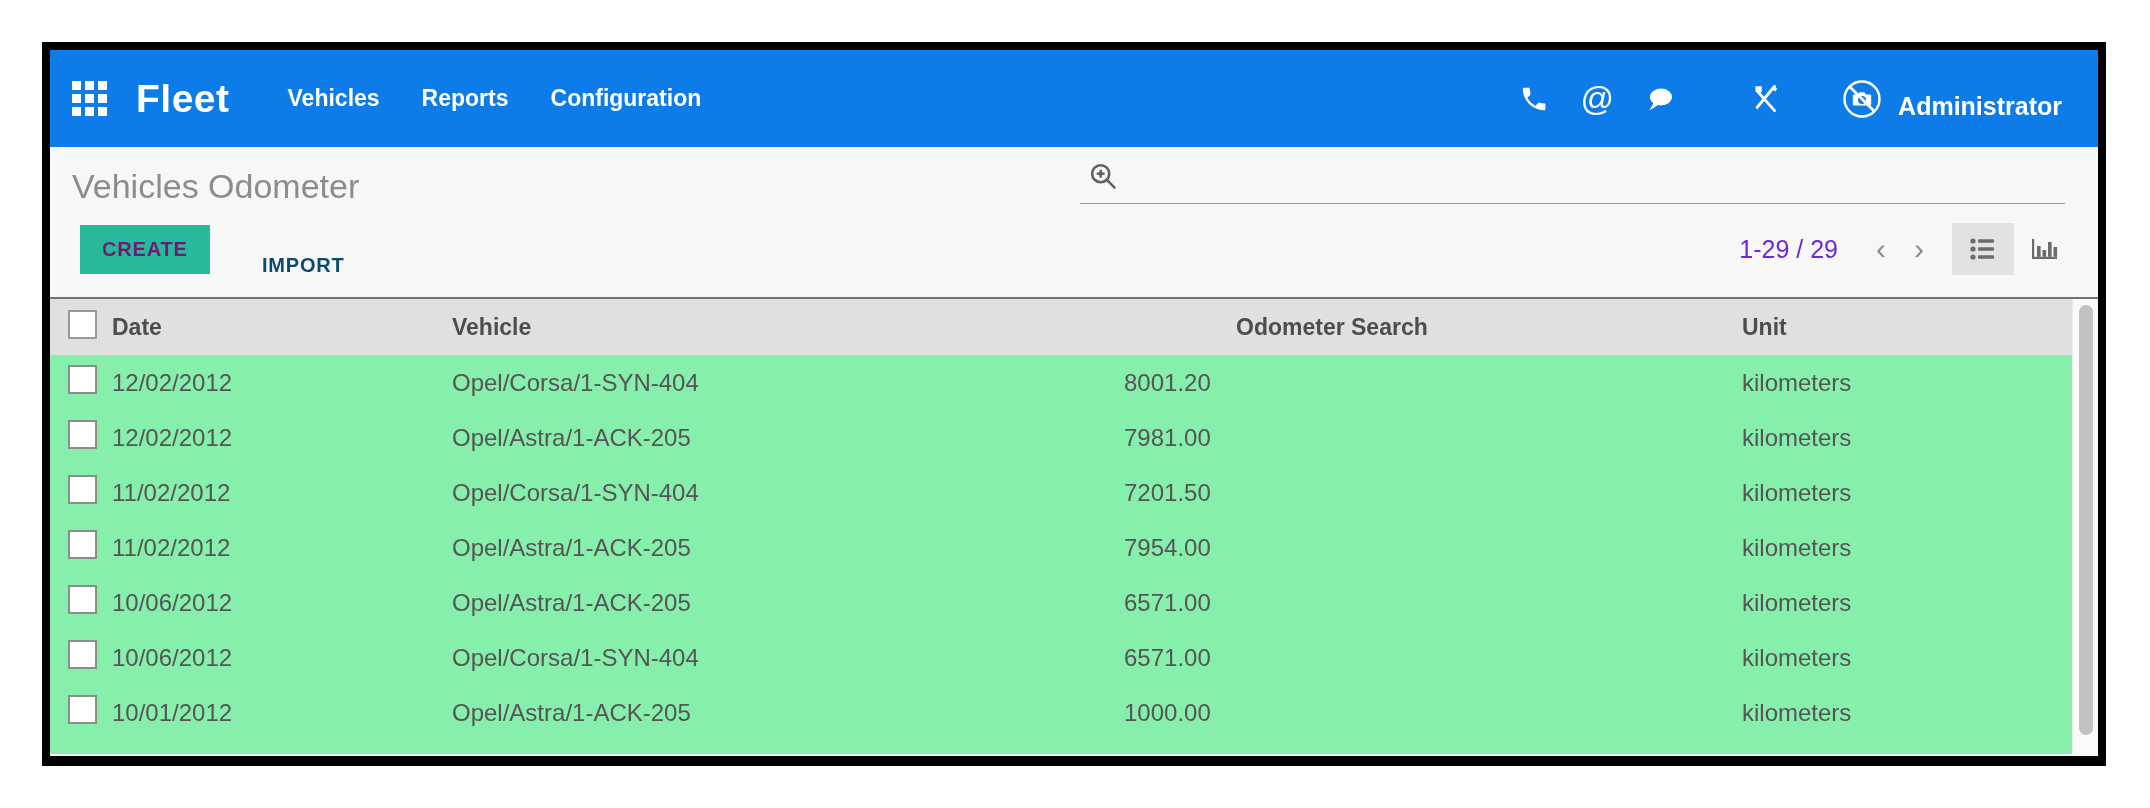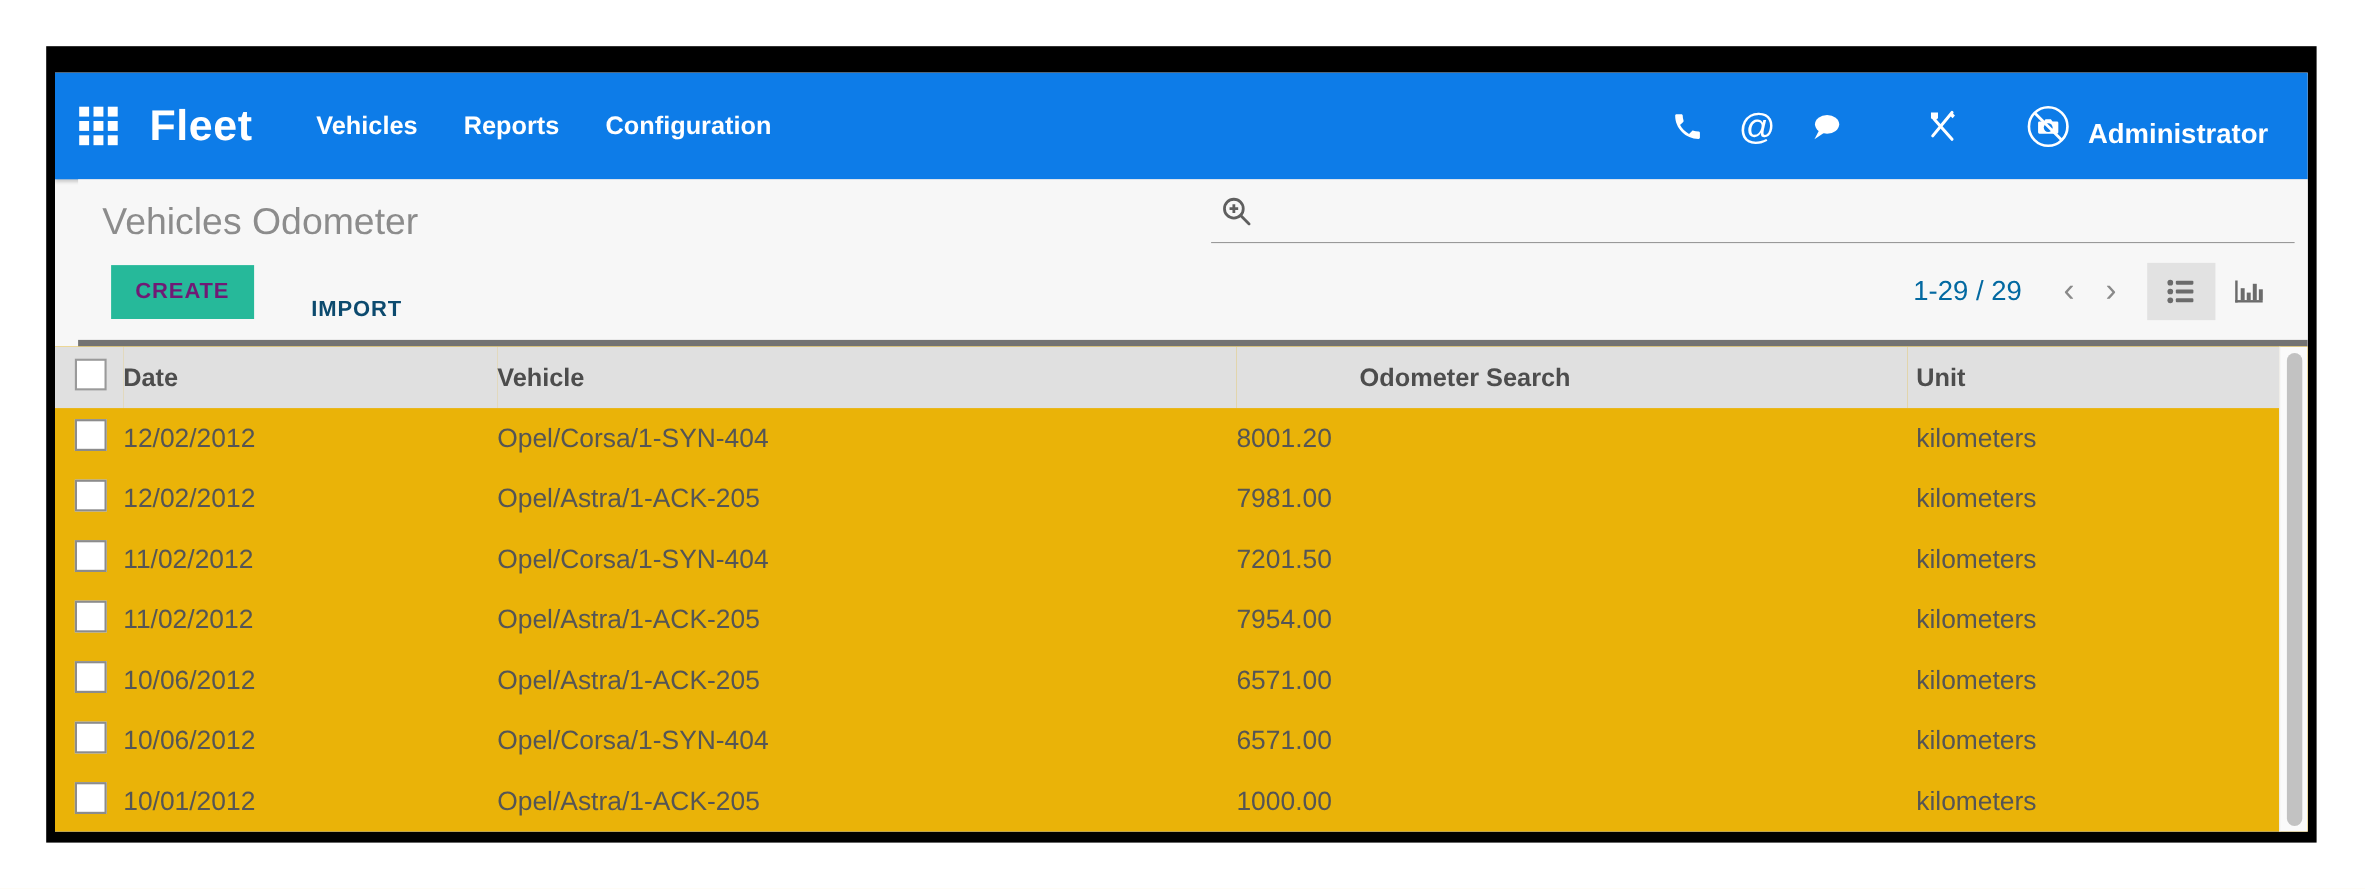--- a/index.html
+++ b/index.html
@@ -9,21 +9,21 @@
     font-family: "Liberation Sans", sans-serif;
     overflow: hidden;
   }
 
   
   #frame {
     position: absolute;
     left: 42px; top: 42px;
     width: 2064px; height: 724px;
     background: #000000;
-    padding: 24px 8px 10px 8px;
+    padding: 8px 8px 10px 8px;
   }
   #window {
     position: relative;
     width: 100%; height: 100%;
     background: #f7f7f7;
     overflow: hidden;
   }
 
   
   #topbar {
@@ -86,22 +86,21 @@
     font-weight: bold;
     white-space: nowrap;
     margin-top: 15px;
   }
 
   
   #control {
     position: relative;
     height: 152px;
     background: #f7f7f7;
-    border-bottom: 6px solid #737373;
-    margin-left: 21px;
+    border-bottom: 2px solid #737373;
   }
   #page-title {
     position: absolute;
     left: 22px; top: 20px;
     font-size: 34px;
     color: #8c8c8c;
     font-weight: normal;
     white-space: nowrap;
   }
   #btn-create {
@@ -154,21 +153,21 @@
   #search-icon { margin-left: 8px; margin-bottom: 2px; cursor: pointer; }
 
   #pager {
     position: absolute;
     right: 22px; top: 76px;
     display: flex;
     align-items: center;
   }
   #pager-count {
     font-size: 25px;
-    color: #0369a1;
+    color: #6d28d9;
     margin-right: 24px;
     white-space: nowrap;
   }
   .chev {
     font-size: 30px;
     color: #8a8a8a;
     line-height: 1;
     padding: 4px 14px;
     cursor: pointer;
     font-family: "Liberation Sans", sans-serif;
@@ -184,21 +183,21 @@
     align-items: center;
     justify-content: center;
     cursor: pointer;
   }
   .view-btn.active { background: #e2e2e2; }
 
   
   #table-area {
     position: relative;
     height: 455px;
-    background: #eab308;
+    background: #86efac;
     overflow: hidden;
   }
   table#grid {
     width: calc(100% - 26px);
     border-collapse: collapse;
     table-layout: fixed;
   }
   #grid thead th {
     background: #e0e0e0;
     height: 56px;

